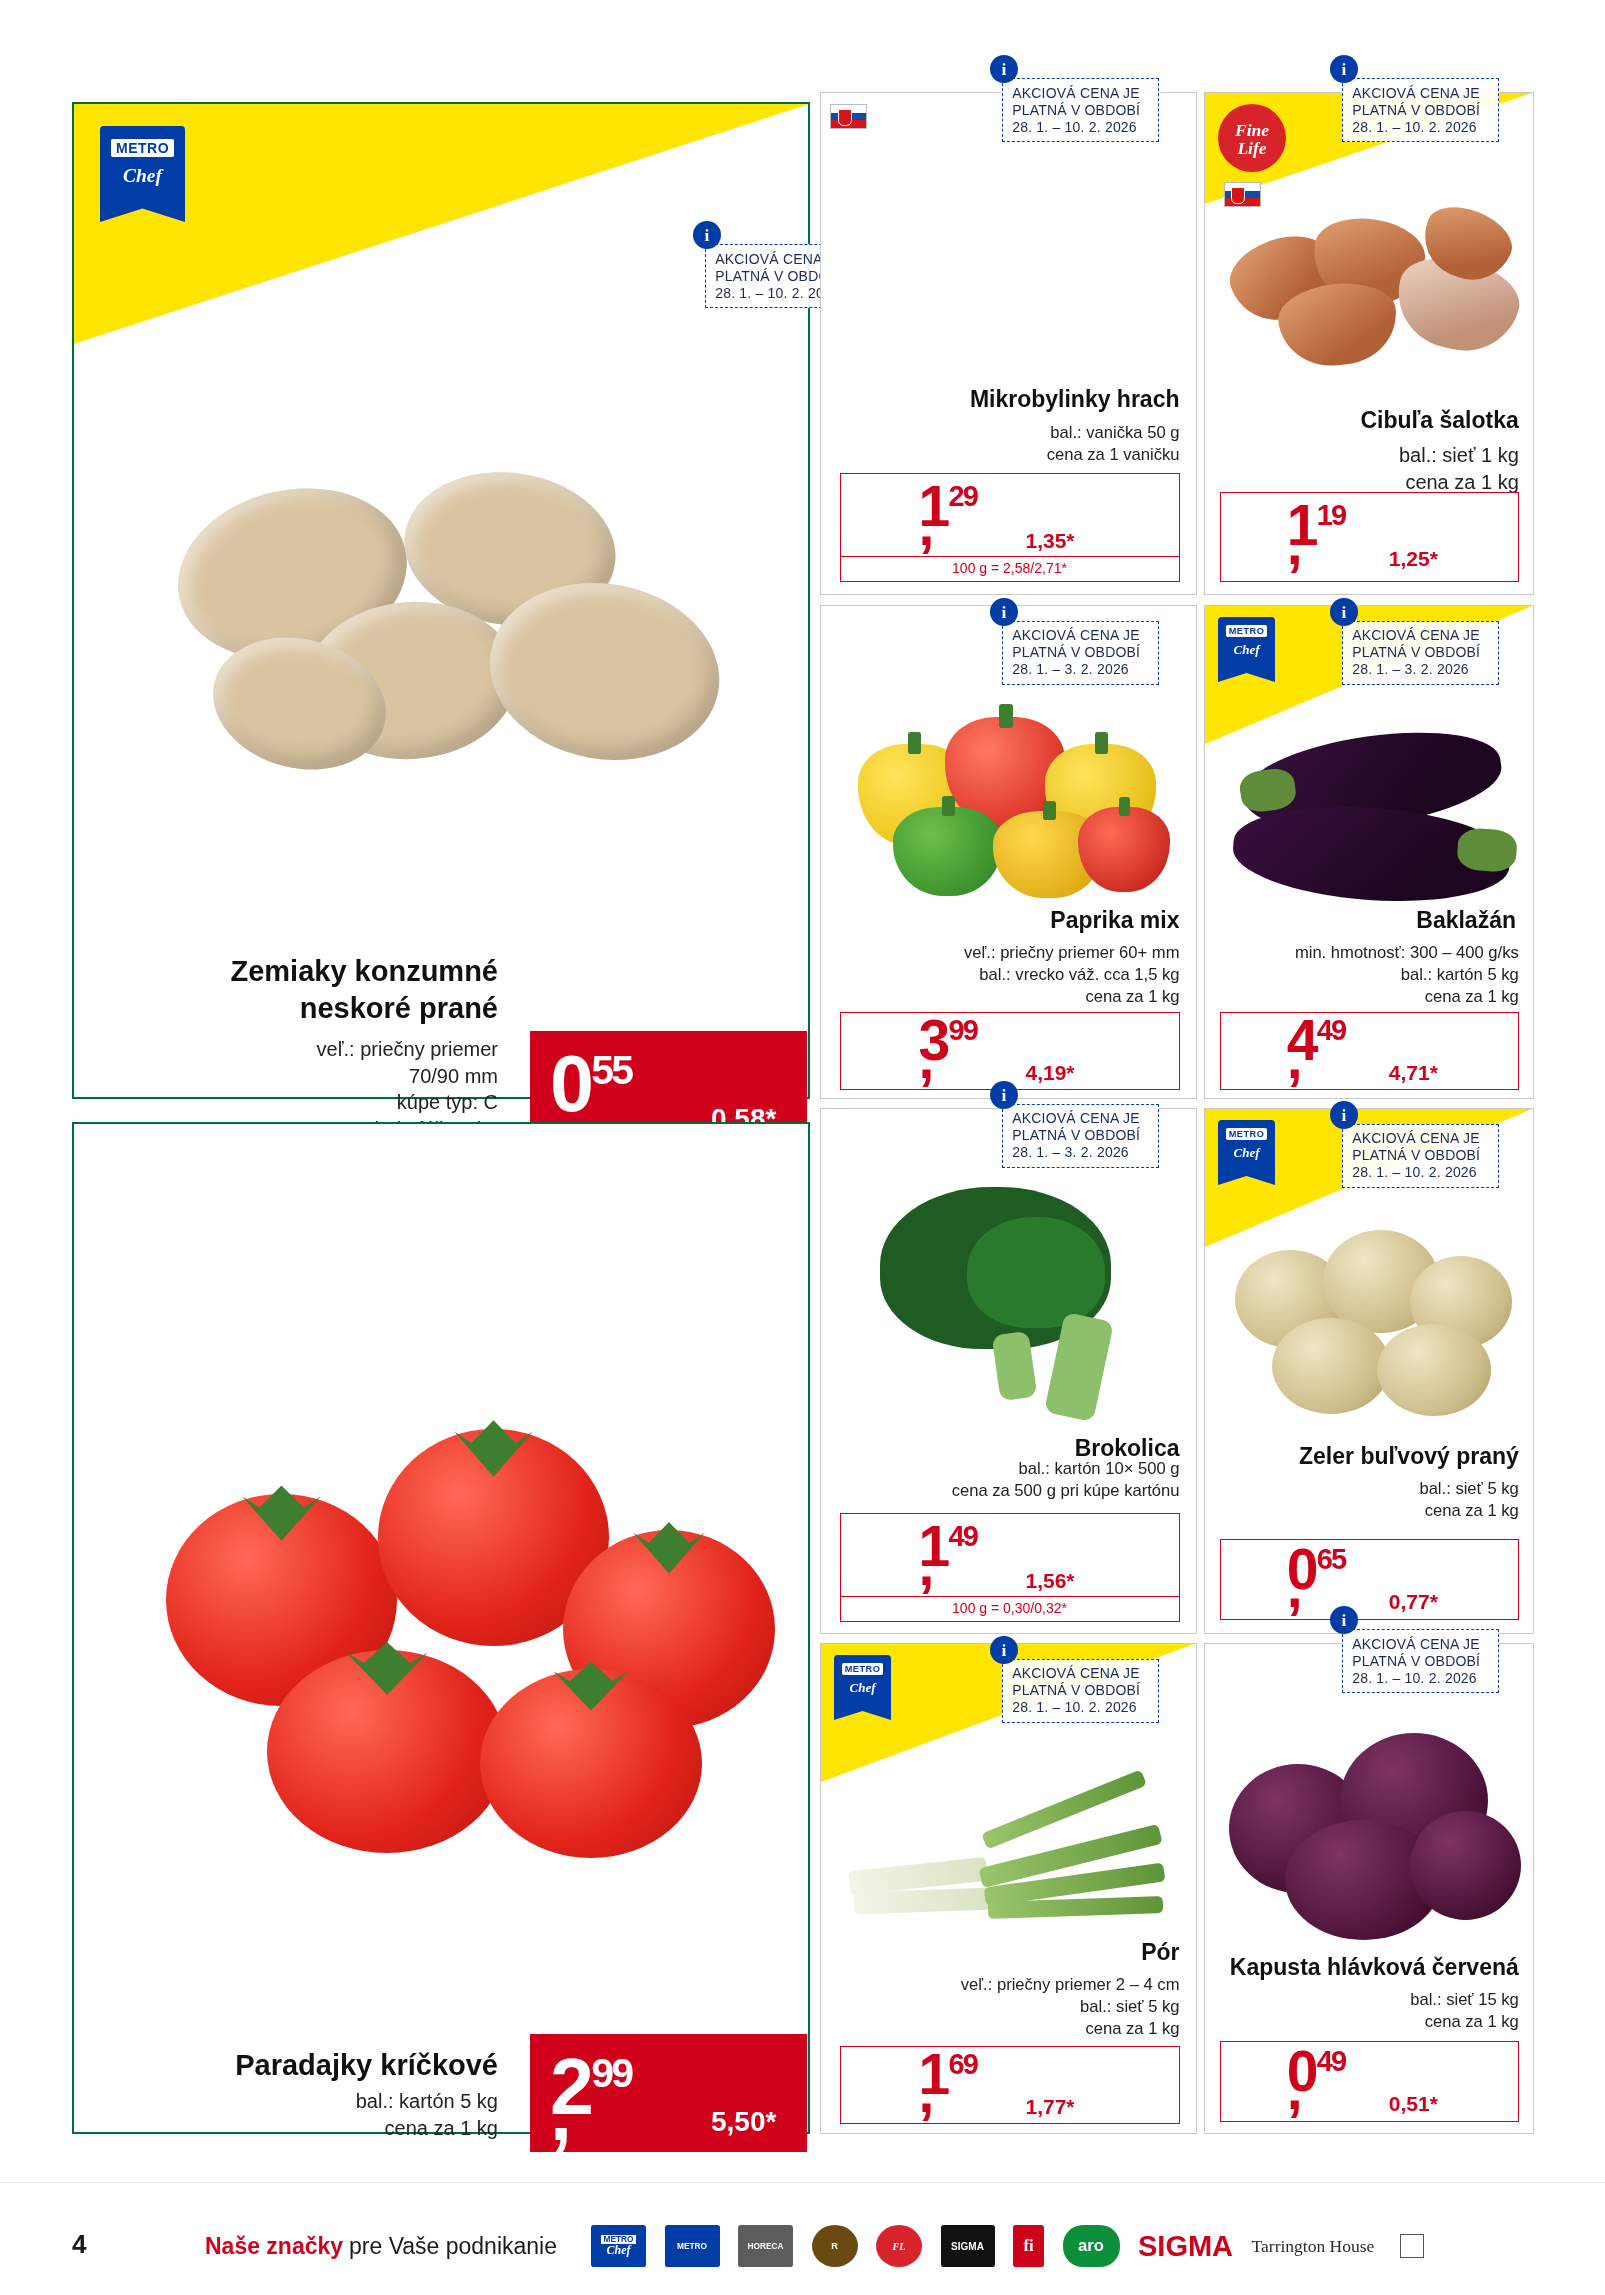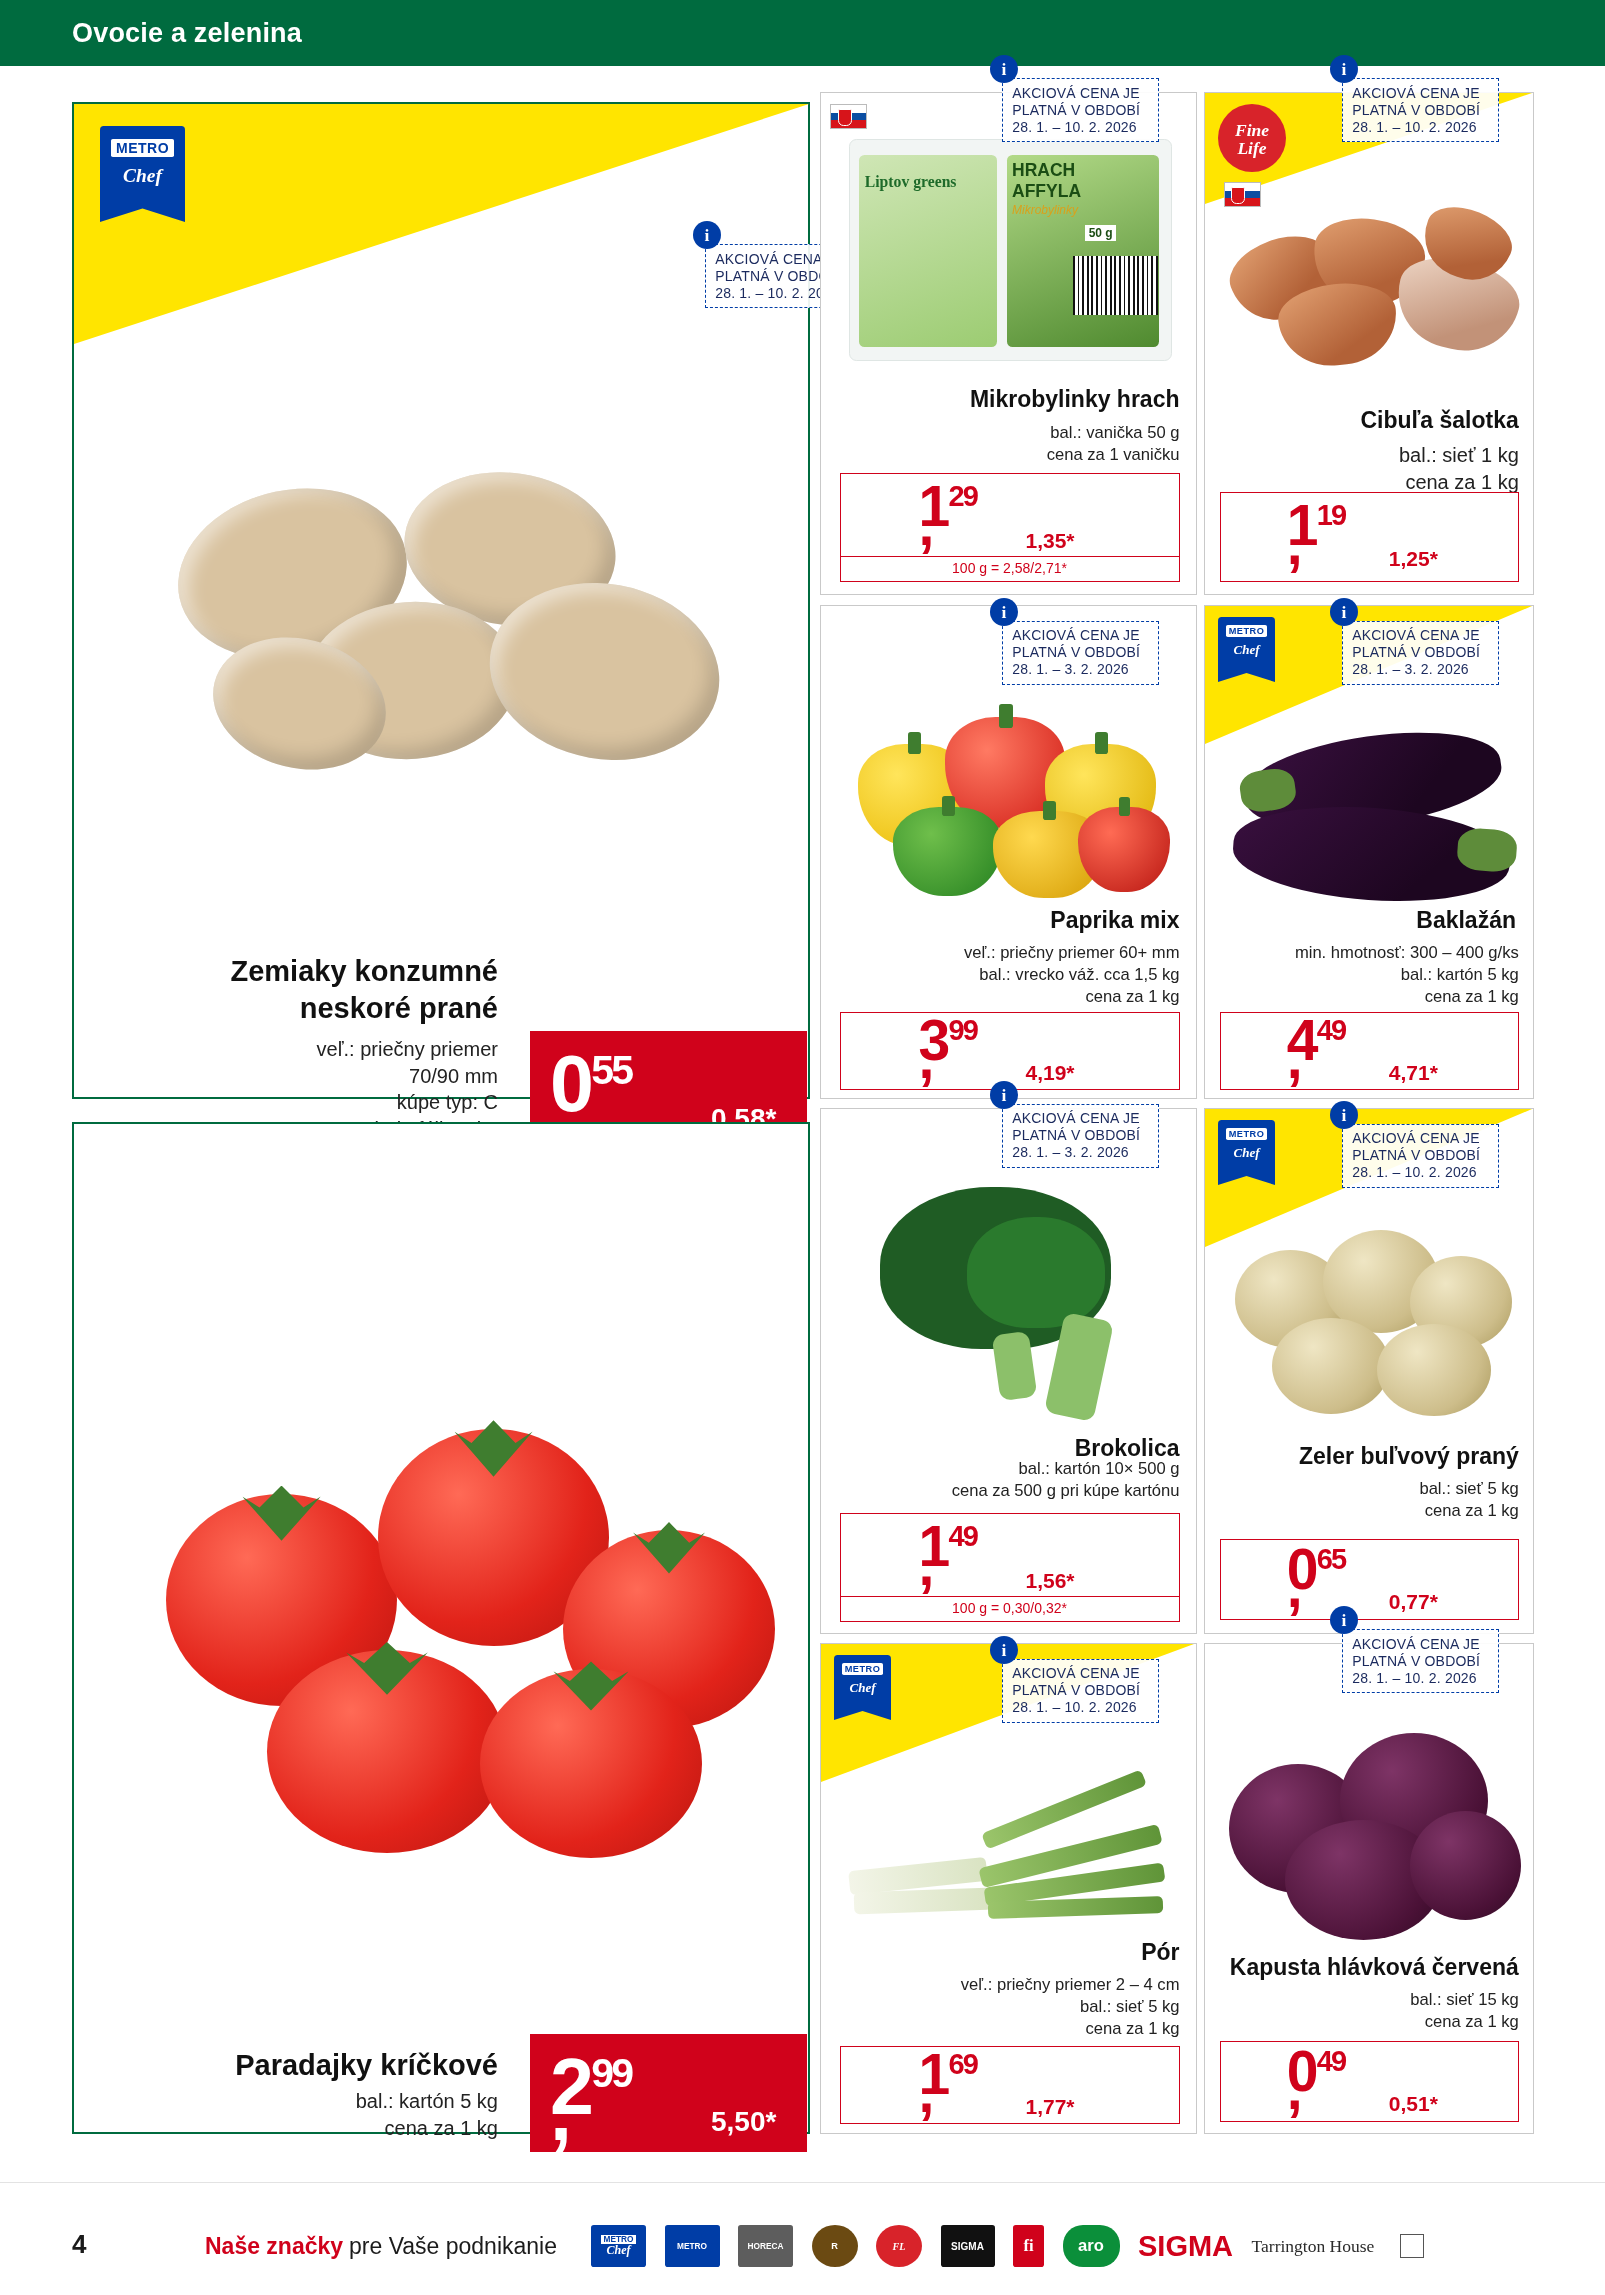--- a/index.html
+++ b/index.html
@@ -165,23 +165,20 @@
   .b.aro { background:#0b8f3a; width:57px; border-radius:20px; font-size:16.6px;}
   .sigma-txt { font-size:29px; font-weight:bold; color:#d0021b; font-family:"Liberation Sans",sans-serif;}
   .tarr { font-size:17.5px; color:#2b2b2b; font-family:"Liberation Serif", serif;}
   .tarr-icon { width:24px; height:24px; border:1.8px solid #555; margin-left:7.4px; display:inline-block; vertical-align:middle;}
 </style>
 </head>
 <body>
 
 <div class="page">
 
-  <div class="header">
-    <div class="title">Ovocie a zelenina</div>
-  </div>
 
   <div class="card green" style="left:72px; top:102px; width:738px; height:997px;">
     <div class="ribbon" style="width:735px;height:240px;">
       <div class="tri"></div>
     </div>
     <div class="metro-badge" style="left:26px; top:22px;">
       <div class="m1">METRO</div>
       <div class="m2">Chef</div>
     </div>
 
@@ -249,31 +246,20 @@
         <span>2</span><span class="sup">99</span>
       </div>
       <div class="big" style="left:20px; top:39px; font-size:79px;">,</div>
       <div class="alt" style="left:181px; top:72px;">5,50*</div>
     </div>
   </div>
 
   <div class="card grey" style="left:820px; top:92px; width:377px; height:503px;">
     <div class="flag" style="left:9.2px; top:11px;"></div>
 
-    <div class="pack" style="left:28px; top:46px; width:323px; height:222px;">
-      <div style="position:absolute; left:9.2px; top:14.8px; width:138px; height:192px; background:linear-gradient(160deg,#cfe6b5,#9ccc72); border-radius:5.5px;"></div>
-      <div style="position:absolute; left:157px; top:14.8px; width:152px; height:192px; background:linear-gradient(160deg,#b3da88,#4f8a2f); border-radius:5.5px;"></div>
-      <div style="position:absolute; left:14.8px; top:33px; font-size:15.7px; font-weight:bold; color:#1e6b2a; font-family:'Liberation Serif',serif;">Liptov greens</div>
-      <div style="position:absolute; left:162px; top:20px; font-size:17.5px; font-weight:bold; color:#1b4d14;">HRACH</div>
-      <div style="position:absolute; left:162px; top:41px; font-size:17.5px; font-weight:bold; color:#1b4d14;">AFFYLA</div>
-      <div style="position:absolute; left:162px; top:63px; font-size:12px; color:#d9a11c; font-style:italic;">Mikrobylinky</div>
-      <div style="position:absolute; left:235px; top:85px; font-size:12px; font-weight:bold; color:#1b4d14; background:#fff; padding:0.9px 3.7px;">50 g</div>
-      <div style="position:absolute; left:223px; top:116px; width:85px; height:59px; background:
-           repeating-linear-gradient(90deg,#111 0 1.8px,#fff 1.8px 4.6px);"></div>
-    </div>
 
     <div class="stamp" style="left:181px; top:-14.8px; width:157px;">
       <div class="i-badge">i</div>
       <div>AKCIOVÁ CENA JE</div>
       <div>PLATNÁ V OBDOBÍ</div>
       <div>28. 1. – 10. 2. 2026</div>
     </div>
 
     <div class="pname right" style="left:18.5px; top:293px; width:340px; font-size:23px;">Mikrobylinky hrach</div>
     <div class="pdesc right" style="left:18.5px; top:329px; width:340px; font-size:16.6px;">

